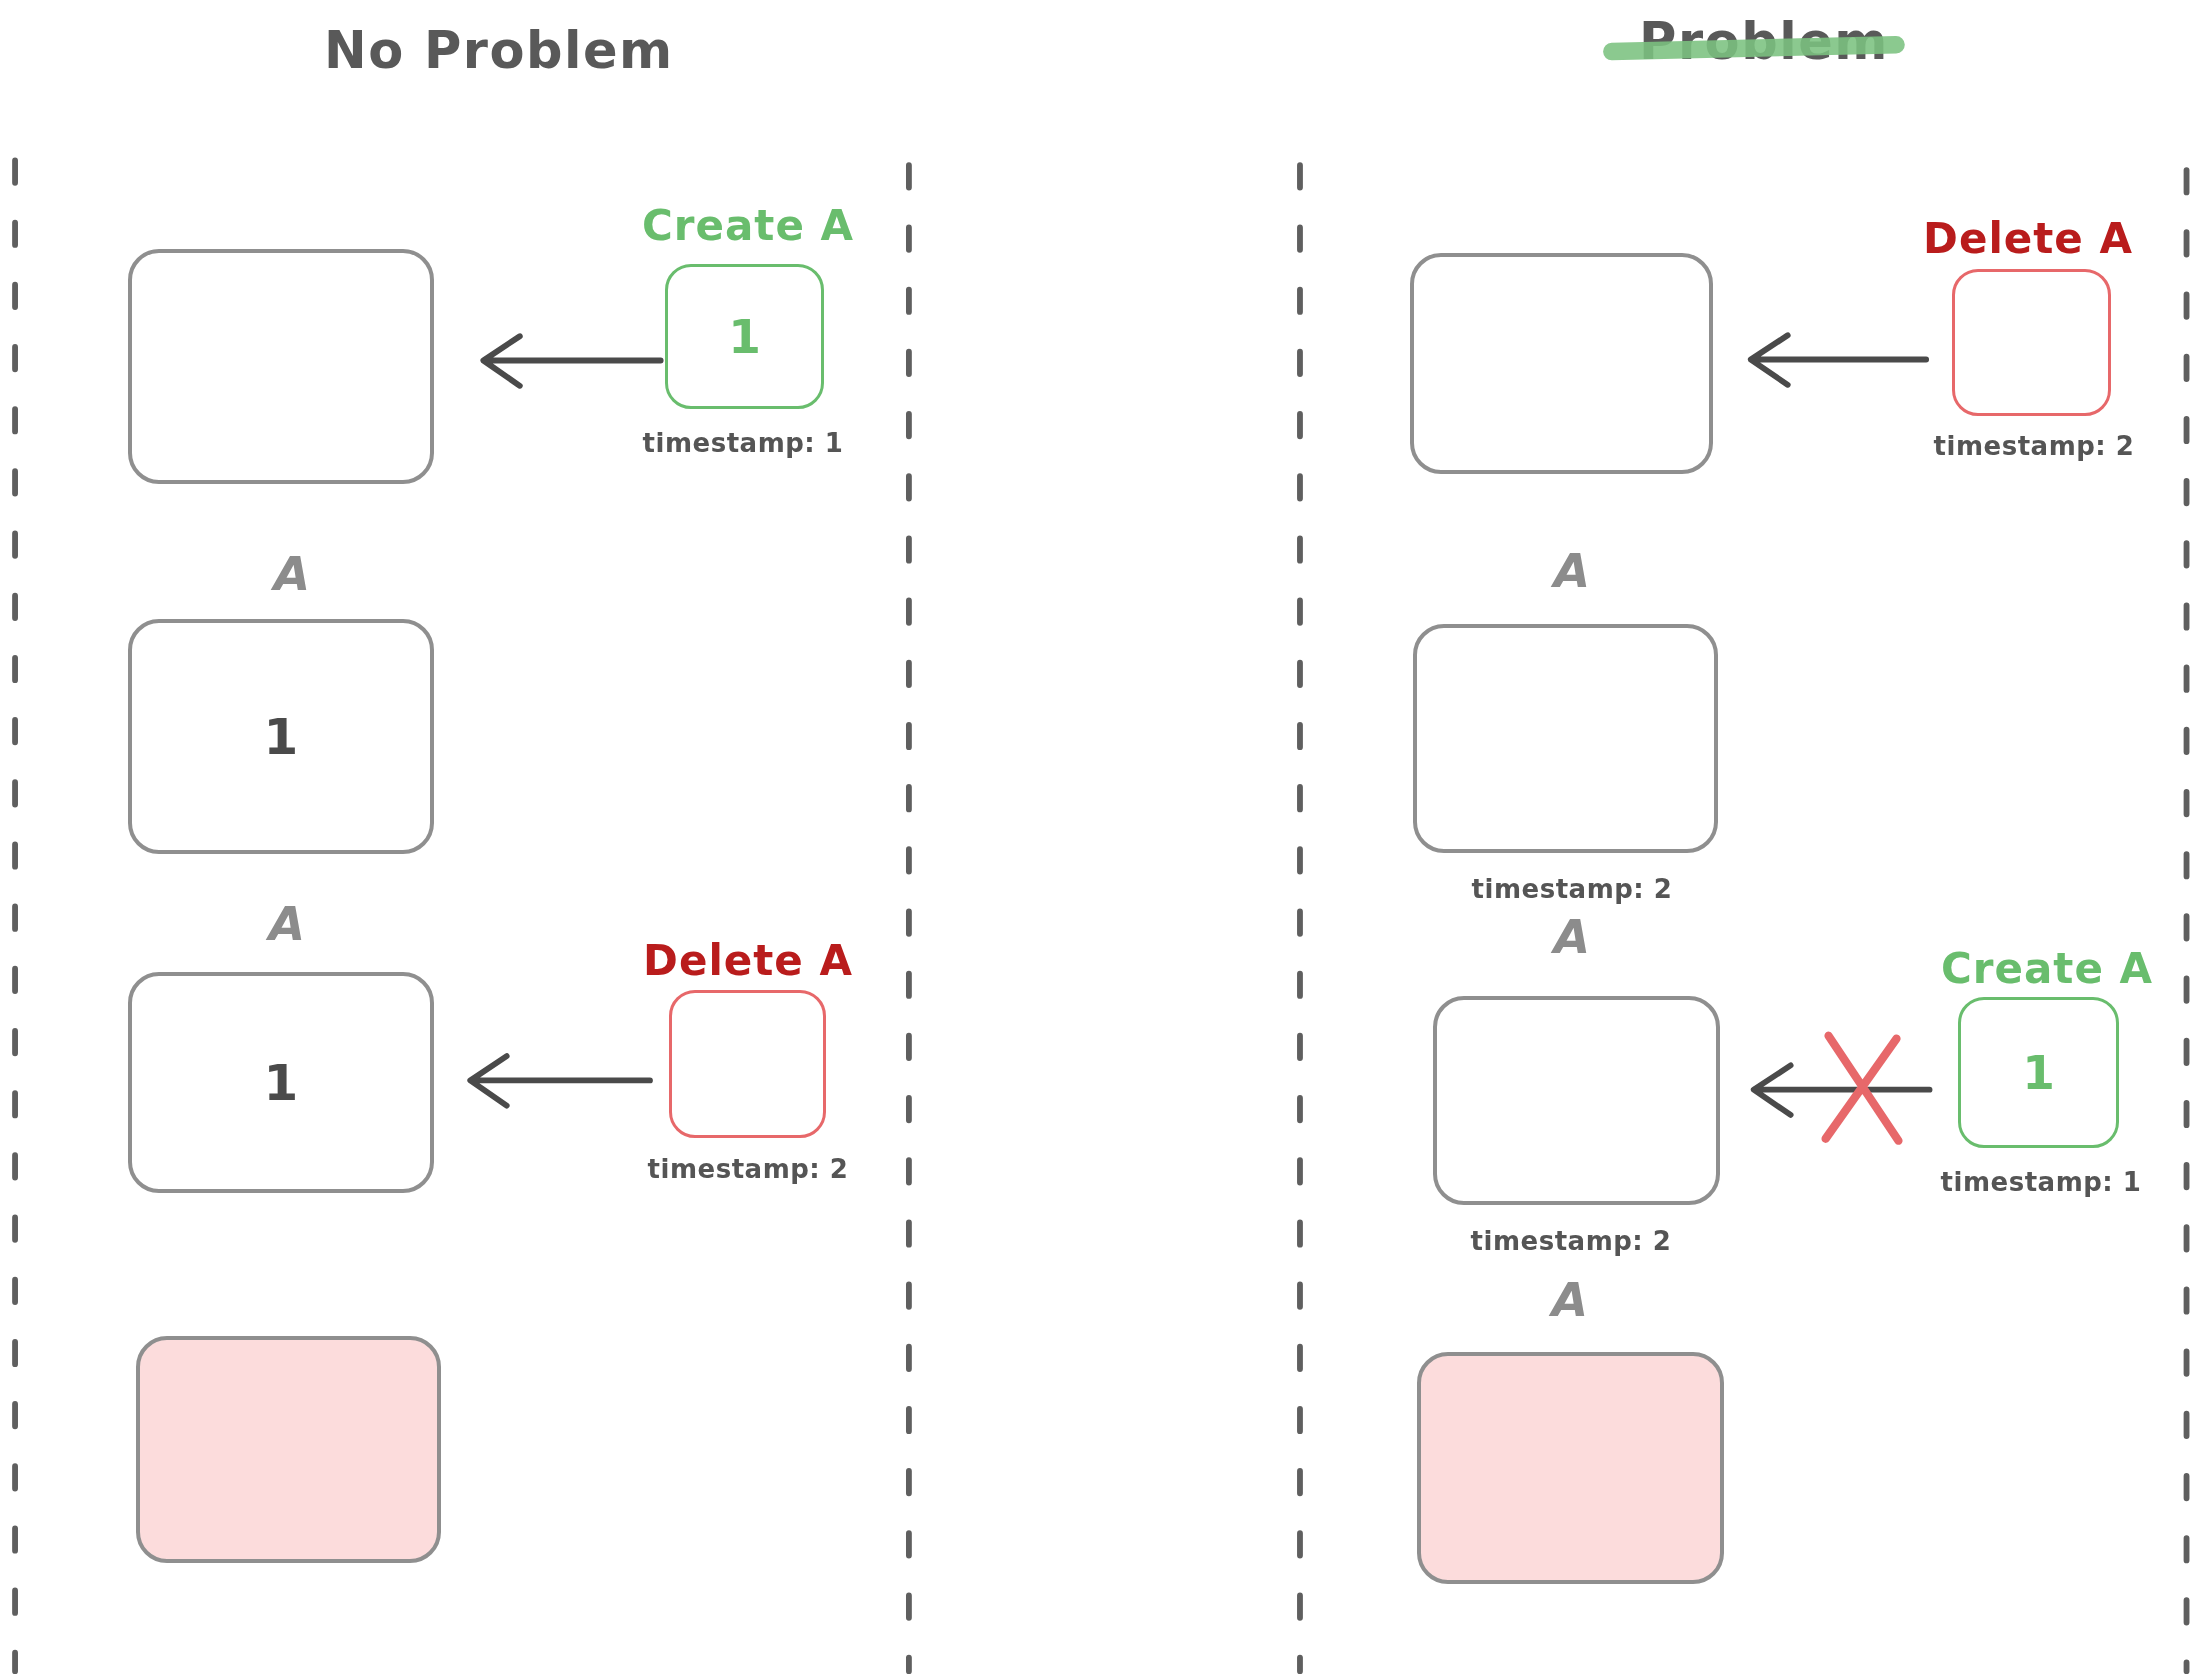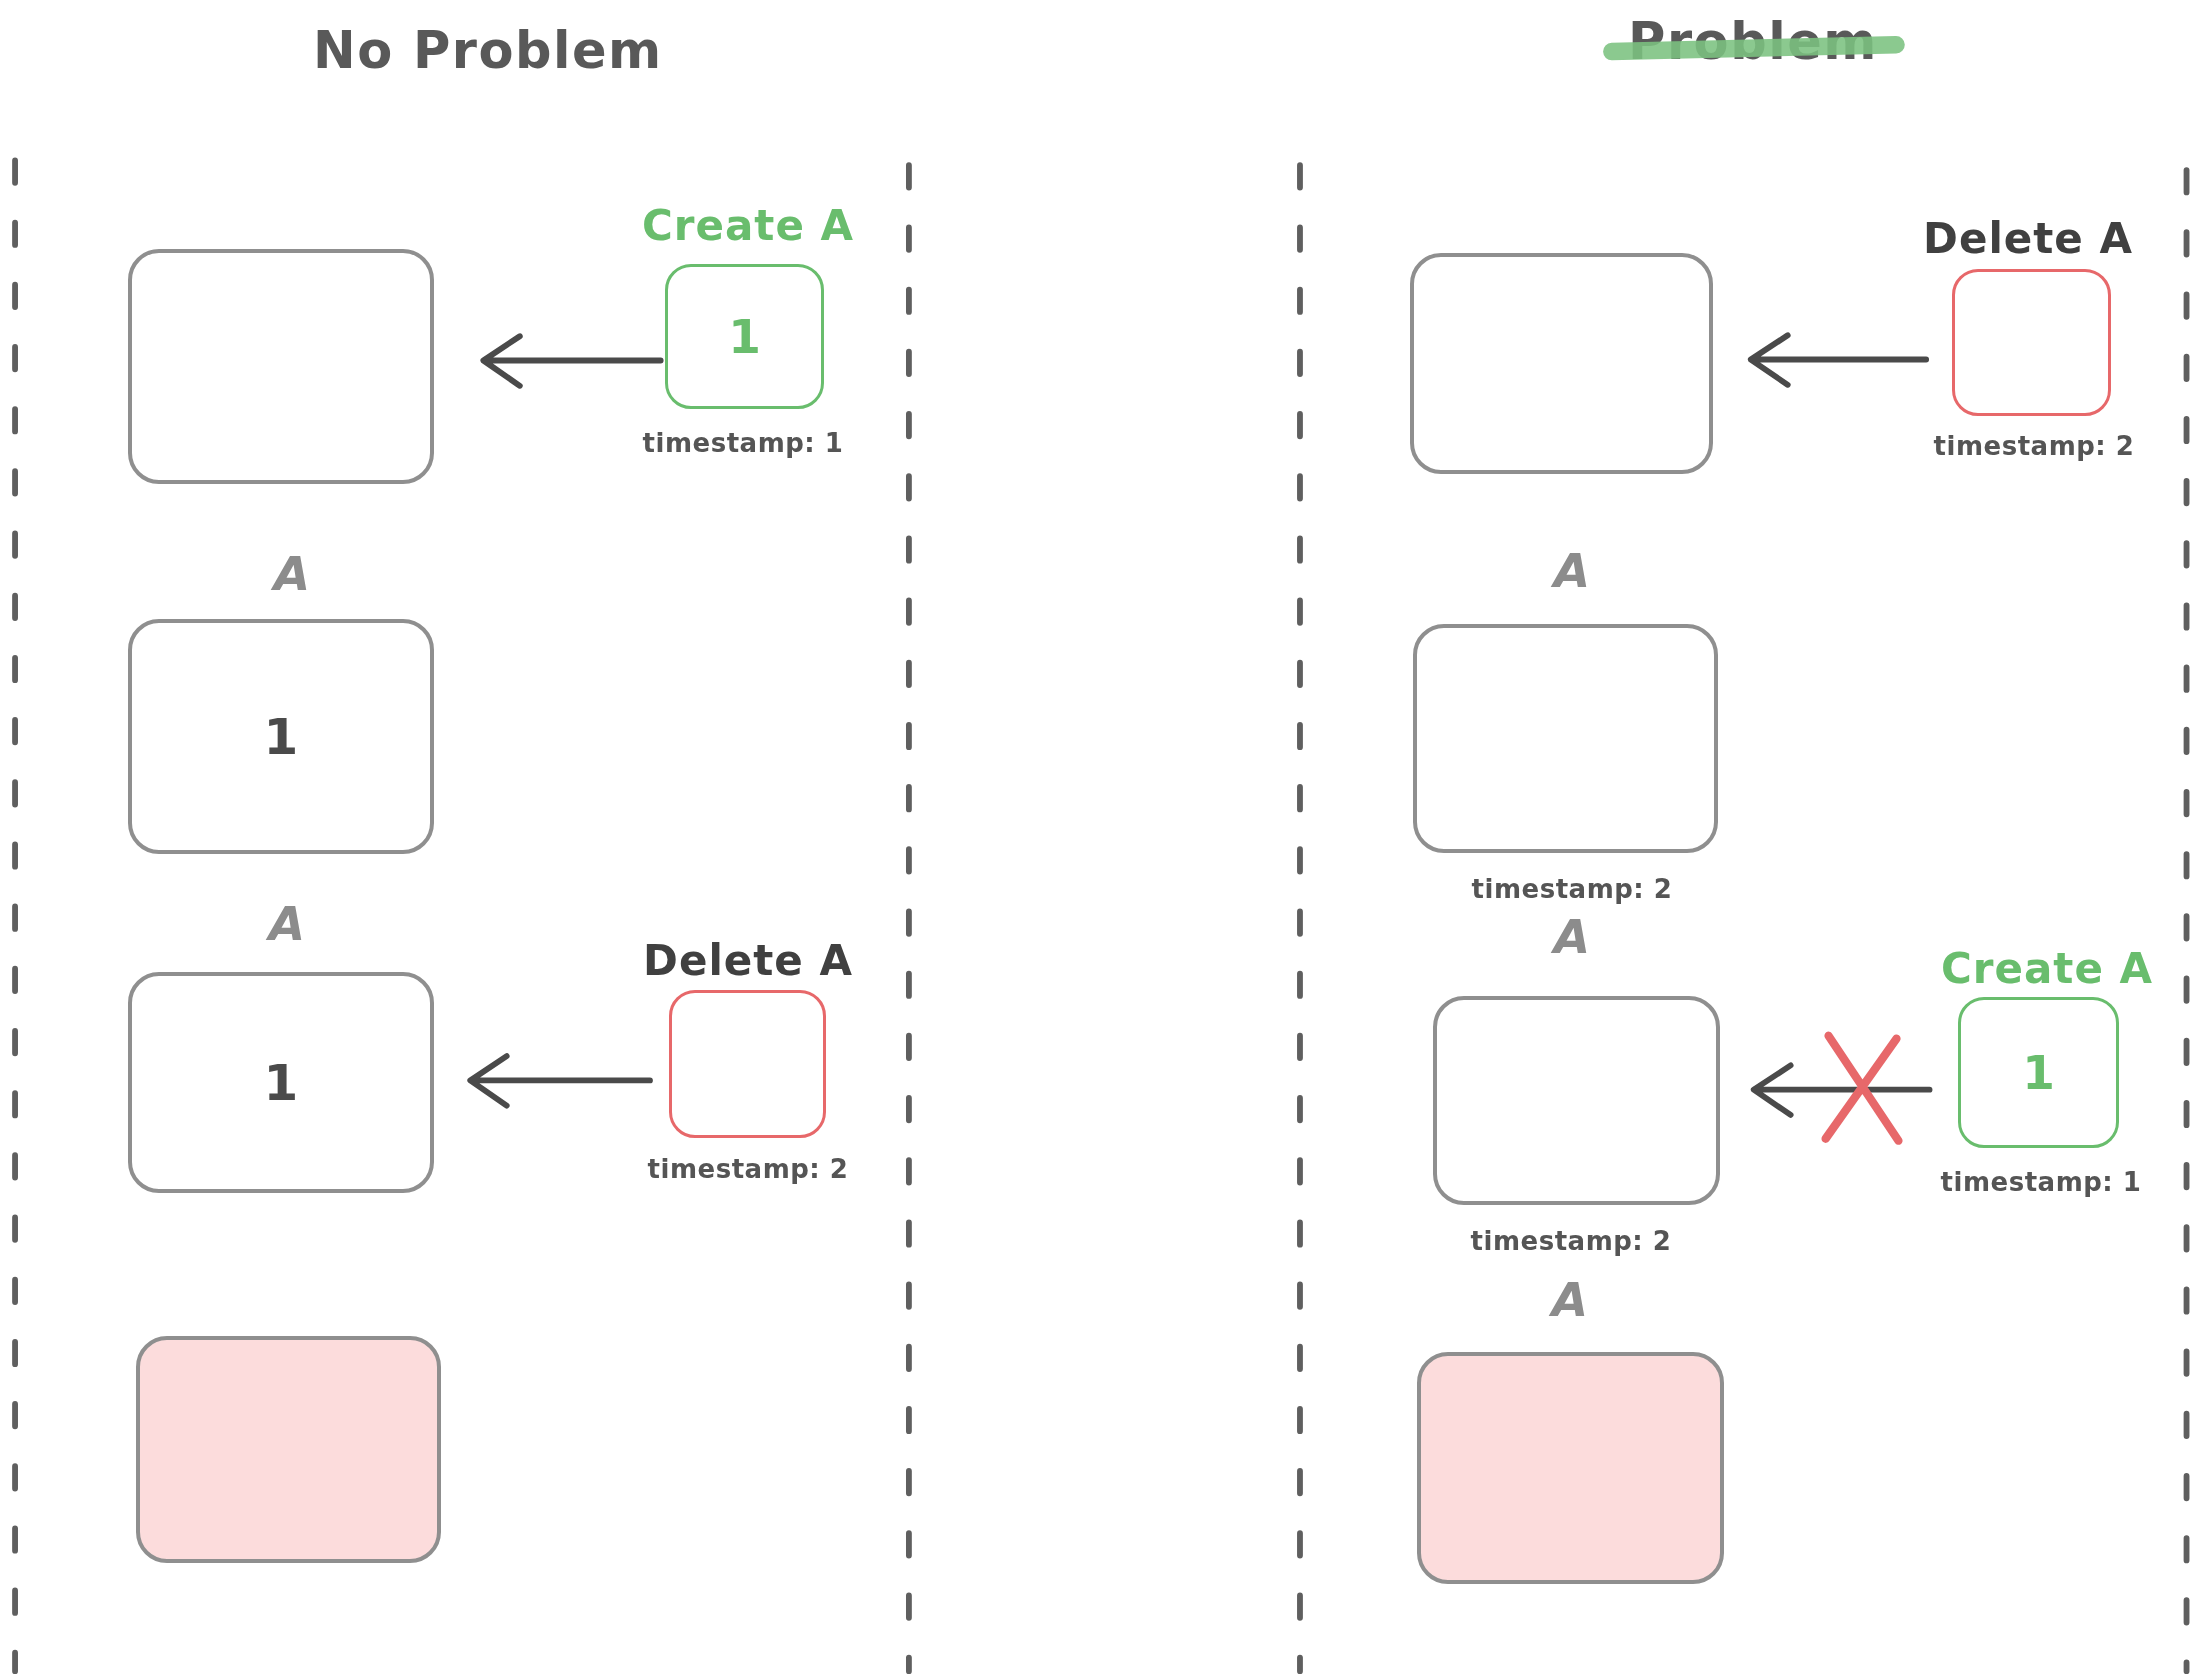--- a/index.html
+++ b/index.html
@@ -29,28 +29,29 @@
     text-align: center;
     z-index: 3;
     line-height: 1.1;
     white-space: nowrap;
   }
   .title {
     font-size: 51px;
     font-weight: 600;
     color: #595959;
     letter-spacing: 1.5px;
+    margin-left: 11px;
   }
   .action-label {
     font-size: 42px;
     font-weight: 600;
     letter-spacing: 1px;
   }
   .green-text { color: #69bd6d; }
-  .red-text   { color: #404040; }
+  .red-text   { color: #b91c1c; }
   .timestamp {
     font-size: 26px;
     font-weight: 700;
     color: #555555;
     letter-spacing: 0.5px;
   }
   .a-label {
     font-size: 47px;
     font-weight: 600;
     font-style: italic;

